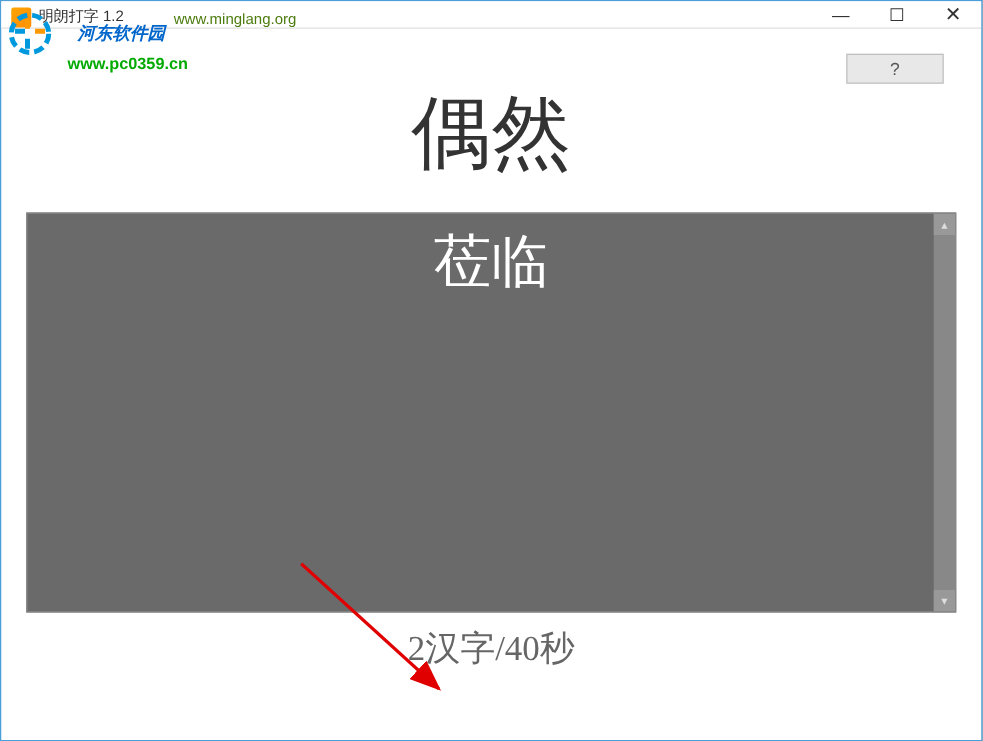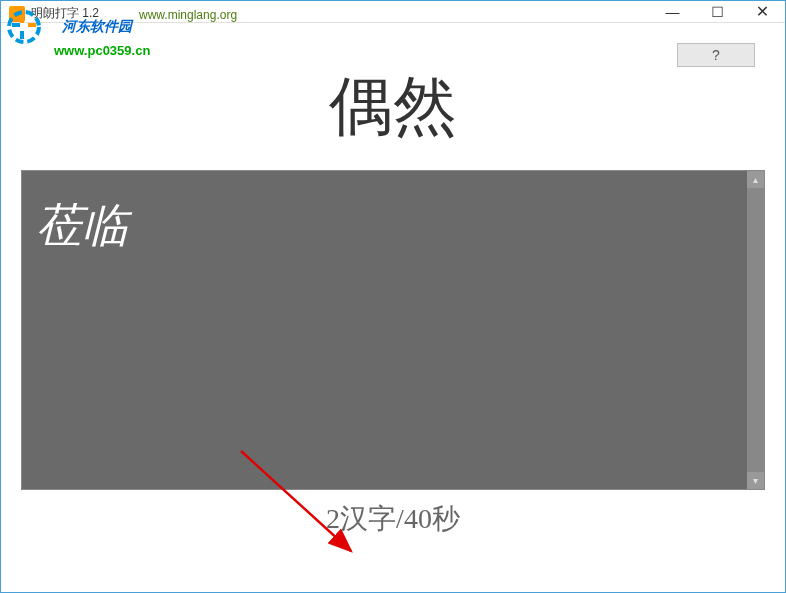--- a/index.html
+++ b/index.html
@@ -125,23 +125,22 @@
       margin: 20px 20px 0 20px;
       height: 320px;
       background: #6a6a6a;
       position: relative;
       border: 1px solid #888;
     }
     .input-text {
       font-size: 46px;
       color: #fff;
       font-family: "SimSun", serif;
-      text-align: left;
-      padding: 24px 14px;
-      font-style: italic;
+      text-align: center;
+      padding: 8px 14px;
     }
     .scrollbar {
       position: absolute;
       right: 0;
       top: 0;
       width: 17px;
       height: 100%;
       background: #888;
     }
     .scrollbar-arrow {

